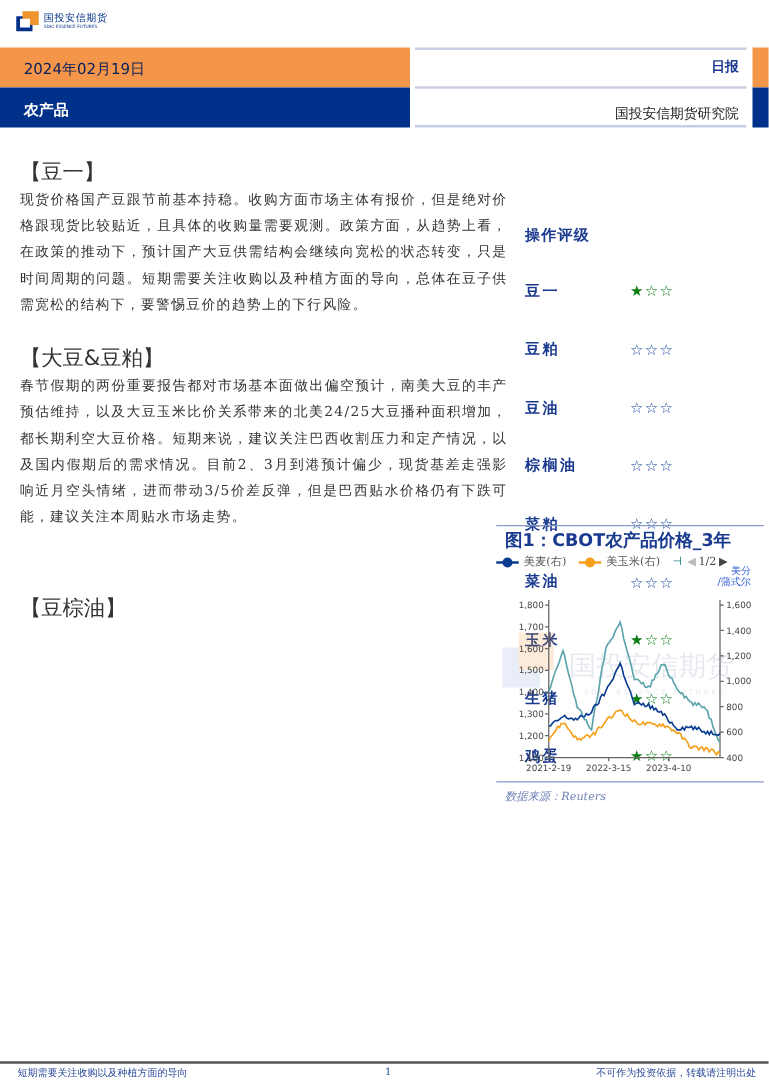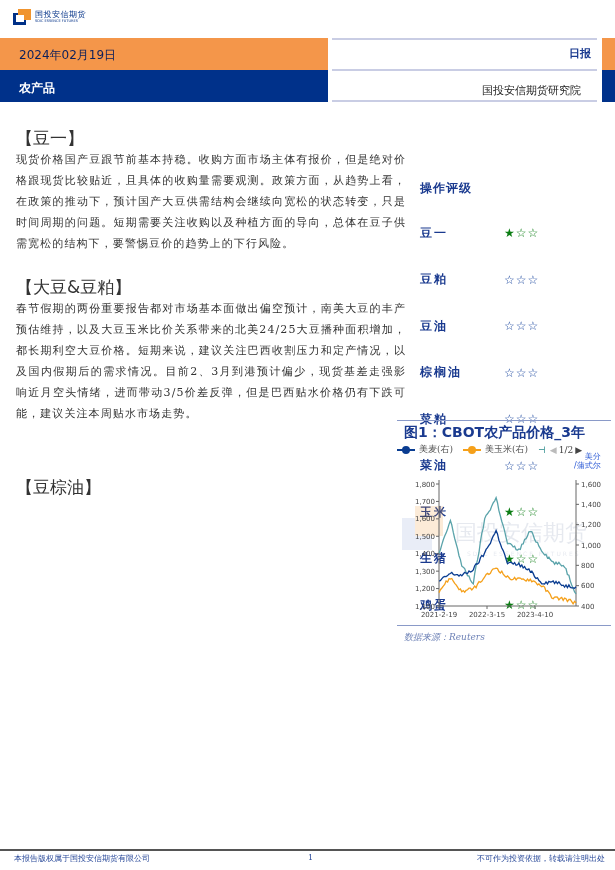--- a/index.html
+++ b/index.html
@@ -18,21 +18,21 @@
   .band-orange { position: absolute; left: 0; top: 38px; width: 328px; height: 32px; background: #f4964a; }
   .band-orange-r { position: absolute; left: 602px; top: 38px; width: 13px; height: 32px; background: #f4964a; }
   .band-blue { position: absolute; left: 0; top: 70px; width: 328px; height: 32px; background: #00318a; }
   .band-blue-r { position: absolute; left: 602px; top: 70px; width: 13px; height: 32px; background: #00318a; }
   .date { position: absolute; left: 19px; top: 47px; font-family: "DejaVu Sans", sans-serif; font-size: 12px; font-weight: normal; color: #0a1f5c; }
   .section { position: absolute; left: 19px; top: 80px; font-family: "DejaVu Sans", sans-serif; font-size: 12px; font-weight: bold; color: #fff; }
 
   .right-box { position: absolute; left: 332px; top: 38px; width: 265px; height: 64px; }
   .rb-line { position: absolute; left: 0; width: 100%; height: 2px; background: #c9cde4; }
   .report-type { position: absolute; right: 6px; top: 8px; font-family: "DejaVu Sans", sans-serif; font-size: 11px; font-weight: bold; color: #1a3a8f; margin-left: 48px; }
-  .institute { position: absolute; right: 16px; top: 45px; font-family: "DejaVu Sans", sans-serif; font-size: 11px; color: #222; }
+  .institute { position: absolute; right: 6px; top: 45px; font-family: "DejaVu Sans", sans-serif; font-size: 11px; color: #222; }
 
   .body-col { position: absolute; left: 16px; top: 128px; width: 390px; font-size: 11px; line-height: 21px; color: #333; }
   .sec-title { font-family: "DejaVu Sans", sans-serif; font-size: 17px; }
   .para { text-align: justify; letter-spacing: 1.1px; }
   .sec { margin-bottom: 23px; }
 
   .rating { position: absolute; left: 420px; top: 180px; width: 140px; }
   .rating-title { font-size: 12px; font-weight: bold; color: #1a3a8f; margin-bottom: 6px; letter-spacing: 1px; }
   .rating-row { display: flex; align-items: center; height: 20.5px; margin-top: 26px; }
   .rating-name { width: 84px; font-size: 12px; font-weight: bold; color: #1a3a8f; letter-spacing: 2px; }
@@ -269,15 +269,15 @@
       <polyline points="42.0,82.9 43.4,79.7 44.9,74.4 46.3,69.8 47.7,66.1 49.1,63.1 50.6,59.0 52.0,54.4 53.4,50.6 54.8,55.0 56.3,62.4 57.7,68.5 59.1,73.5 60.6,78.9 62.0,85.7 63.4,89.6 64.8,96.2 66.3,97.3 67.7,98.6 69.1,102.4 70.5,105.6 72.0,106.0 73.4,110.0 74.8,112.4 76.3,113.9 77.7,103.7 79.1,95.7 80.5,89.9 82.0,82.5 83.4,71.5 84.8,63.3 86.2,58.2 87.7,48.6 89.1,45.3 90.5,43.8 91.9,41.6 93.4,39.8 94.8,35.9 96.2,32.9 97.7,30.8 99.1,27.7 100.5,32.7 101.9,40.6 103.4,46.0 104.8,51.5 106.2,55.7 107.6,60.9 109.1,67.7 110.5,73.7 111.9,73.4 113.4,73.6 114.8,75.0 116.2,77.0 117.6,76.2 119.1,79.7 120.5,80.0 121.9,78.9 123.3,79.4 124.8,74.2 126.2,73.9 127.6,69.4 129.1,68.7 130.5,65.9 131.9,61.9 133.3,61.6 134.8,61.7 136.2,65.0 137.6,69.4 139.0,72.1 140.5,72.4 141.9,76.2 143.3,78.4 144.8,81.5 146.2,83.2 147.6,84.9 149.0,84.4 150.5,88.1 151.9,87.1 153.3,89.5 154.7,91.1 156.2,91.8 157.6,94.3 159.0,92.1 160.4,94.2 161.9,92.4 163.3,94.3 164.7,96.0 166.2,95.5 167.6,97.4 169.0,98.6 170.4,104.5 171.9,105.3 173.3,111.1 174.7,114.9 176.1,118.2 177.6,122.0 179,123.8" fill="none" stroke="#5aa3aa" stroke-width="1.3"></polyline>
       <polyline points="42.0,110.8 43.4,110.7 44.9,108.6 46.3,107.1 47.7,106.5 49.1,106.6 50.6,105.6 52.0,104.1 53.4,103.5 54.8,102.4 56.3,104.4 57.7,105.1 59.1,104.7 60.6,104.7 62.0,106.1 63.4,104.6 64.8,105.8 66.3,104.0 67.7,102.3 69.1,103.2 70.5,103.5 72.0,100.9 73.4,102.0 74.8,101.4 76.3,99.9 77.7,95.7 79.1,93.8 80.5,94.1 82.0,92.7 83.4,87.7 84.8,85.5 86.2,86.5 87.7,82.8 89.1,79.4 90.5,77.7 91.9,75.4 93.4,73.4 94.8,69.3 96.2,66.1 97.7,63.8 99.1,60.5 100.5,63.9 101.9,70.2 103.4,74.1 104.8,78.0 106.2,80.6 107.6,84.2 109.1,89.3 110.5,93.7 111.9,92.7 113.4,92.1 114.8,92.8 116.2,94.1 117.6,92.6 119.1,95.3 120.5,94.8 121.9,93.0 123.3,96.8 124.8,94.9 126.2,97.9 127.6,96.6 129.1,99.2 130.5,99.7 131.9,99.0 133.3,102.0 134.8,101.1 136.2,103.4 137.6,106.8 139.0,108.4 140.5,107.8 141.9,110.6 143.3,111.8 144.8,113.9 146.2,113.9 147.6,114.0 149.0,111.8 150.5,113.9 151.9,111.3 153.3,112.0 154.7,111.9 156.2,111.0 157.6,113.5 159.0,111.4 160.4,113.6 161.9,111.9 163.3,113.8 164.7,115.6 166.2,115.2 167.6,117.1 169.0,115.0 170.4,117.6 171.9,114.9 173.3,117.4 174.7,117.8 176.1,117.8 177.6,118.2 179,116.7" fill="none" stroke="#0a3d91" stroke-width="1.3"></polyline>
       <polyline points="42.0,122.6 43.4,119.7 44.9,118.0 46.3,116.1 47.7,114.5 49.1,111.0 50.6,112.0 52.0,108.7 53.4,109.0 54.8,108.5 56.3,111.2 57.7,113.4 59.1,114.8 60.6,117.2 62.0,119.7 63.4,118.9 64.8,121.7 66.3,120.6 67.7,122.2 69.1,120.3 70.5,119.8 72.0,118.1 73.4,118.1 74.8,120.0 76.3,118.1 77.7,116.0 79.1,117.7 80.5,114.1 82.0,111.6 83.4,112.3 84.8,111.3 86.2,109.0 87.7,107.0 89.1,104.5 90.5,103.4 91.9,104.4 93.4,103.3 94.8,100.3 96.2,98.8 97.7,98.7 99.1,98.1 100.5,98.6 101.9,101.5 103.4,103.0 104.8,101.2 106.2,104.1 107.6,105.7 109.1,107.2 110.5,105.9 111.9,107.5 113.4,109.5 114.8,109.8 116.2,109.3 117.6,107.5 119.1,109.9 120.5,108.1 121.9,108.0 123.3,108.1 124.8,109.2 126.2,108.9 127.6,110.1 129.1,111.2 130.5,109.2 131.9,111.0 133.3,109.2 134.8,111.9 136.2,110.9 137.6,111.4 139.0,112.6 140.5,114.8 141.9,113.9 143.3,115.6 144.8,116.8 146.2,116.0 147.6,117.1 149.0,121.3 150.5,120.5 151.9,122.3 153.3,124.5 154.7,128.1 156.2,128.7 157.6,127.1 159.0,127.0 160.4,127.2 161.9,129.9 163.3,128.3 164.7,127.5 166.2,130.4 167.6,128.0 169.0,128.7 170.4,131.6 171.9,129.5 173.3,129.5 174.7,131.6 176.1,133.8 177.6,131.4 179,132.9" fill="none" stroke="#f5a01a" stroke-width="1.3"></polyline>
     </g>
 </svg>
 
 <div class="fig-line-bot"></div>
 <div class="source">数据来源：Reuters</div>
 
 <div class="footer-line"></div>
-<div class="footer-left">本报告版权属于国投安信期货有限公司</div>
+<div class="footer-left">短期需要关注收购以及种植方面的导向</div>
 <div class="footer-page">1</div>
 <div class="footer-right">不可作为投资依据，转载请注明出处</div>
 
 </body></html>

